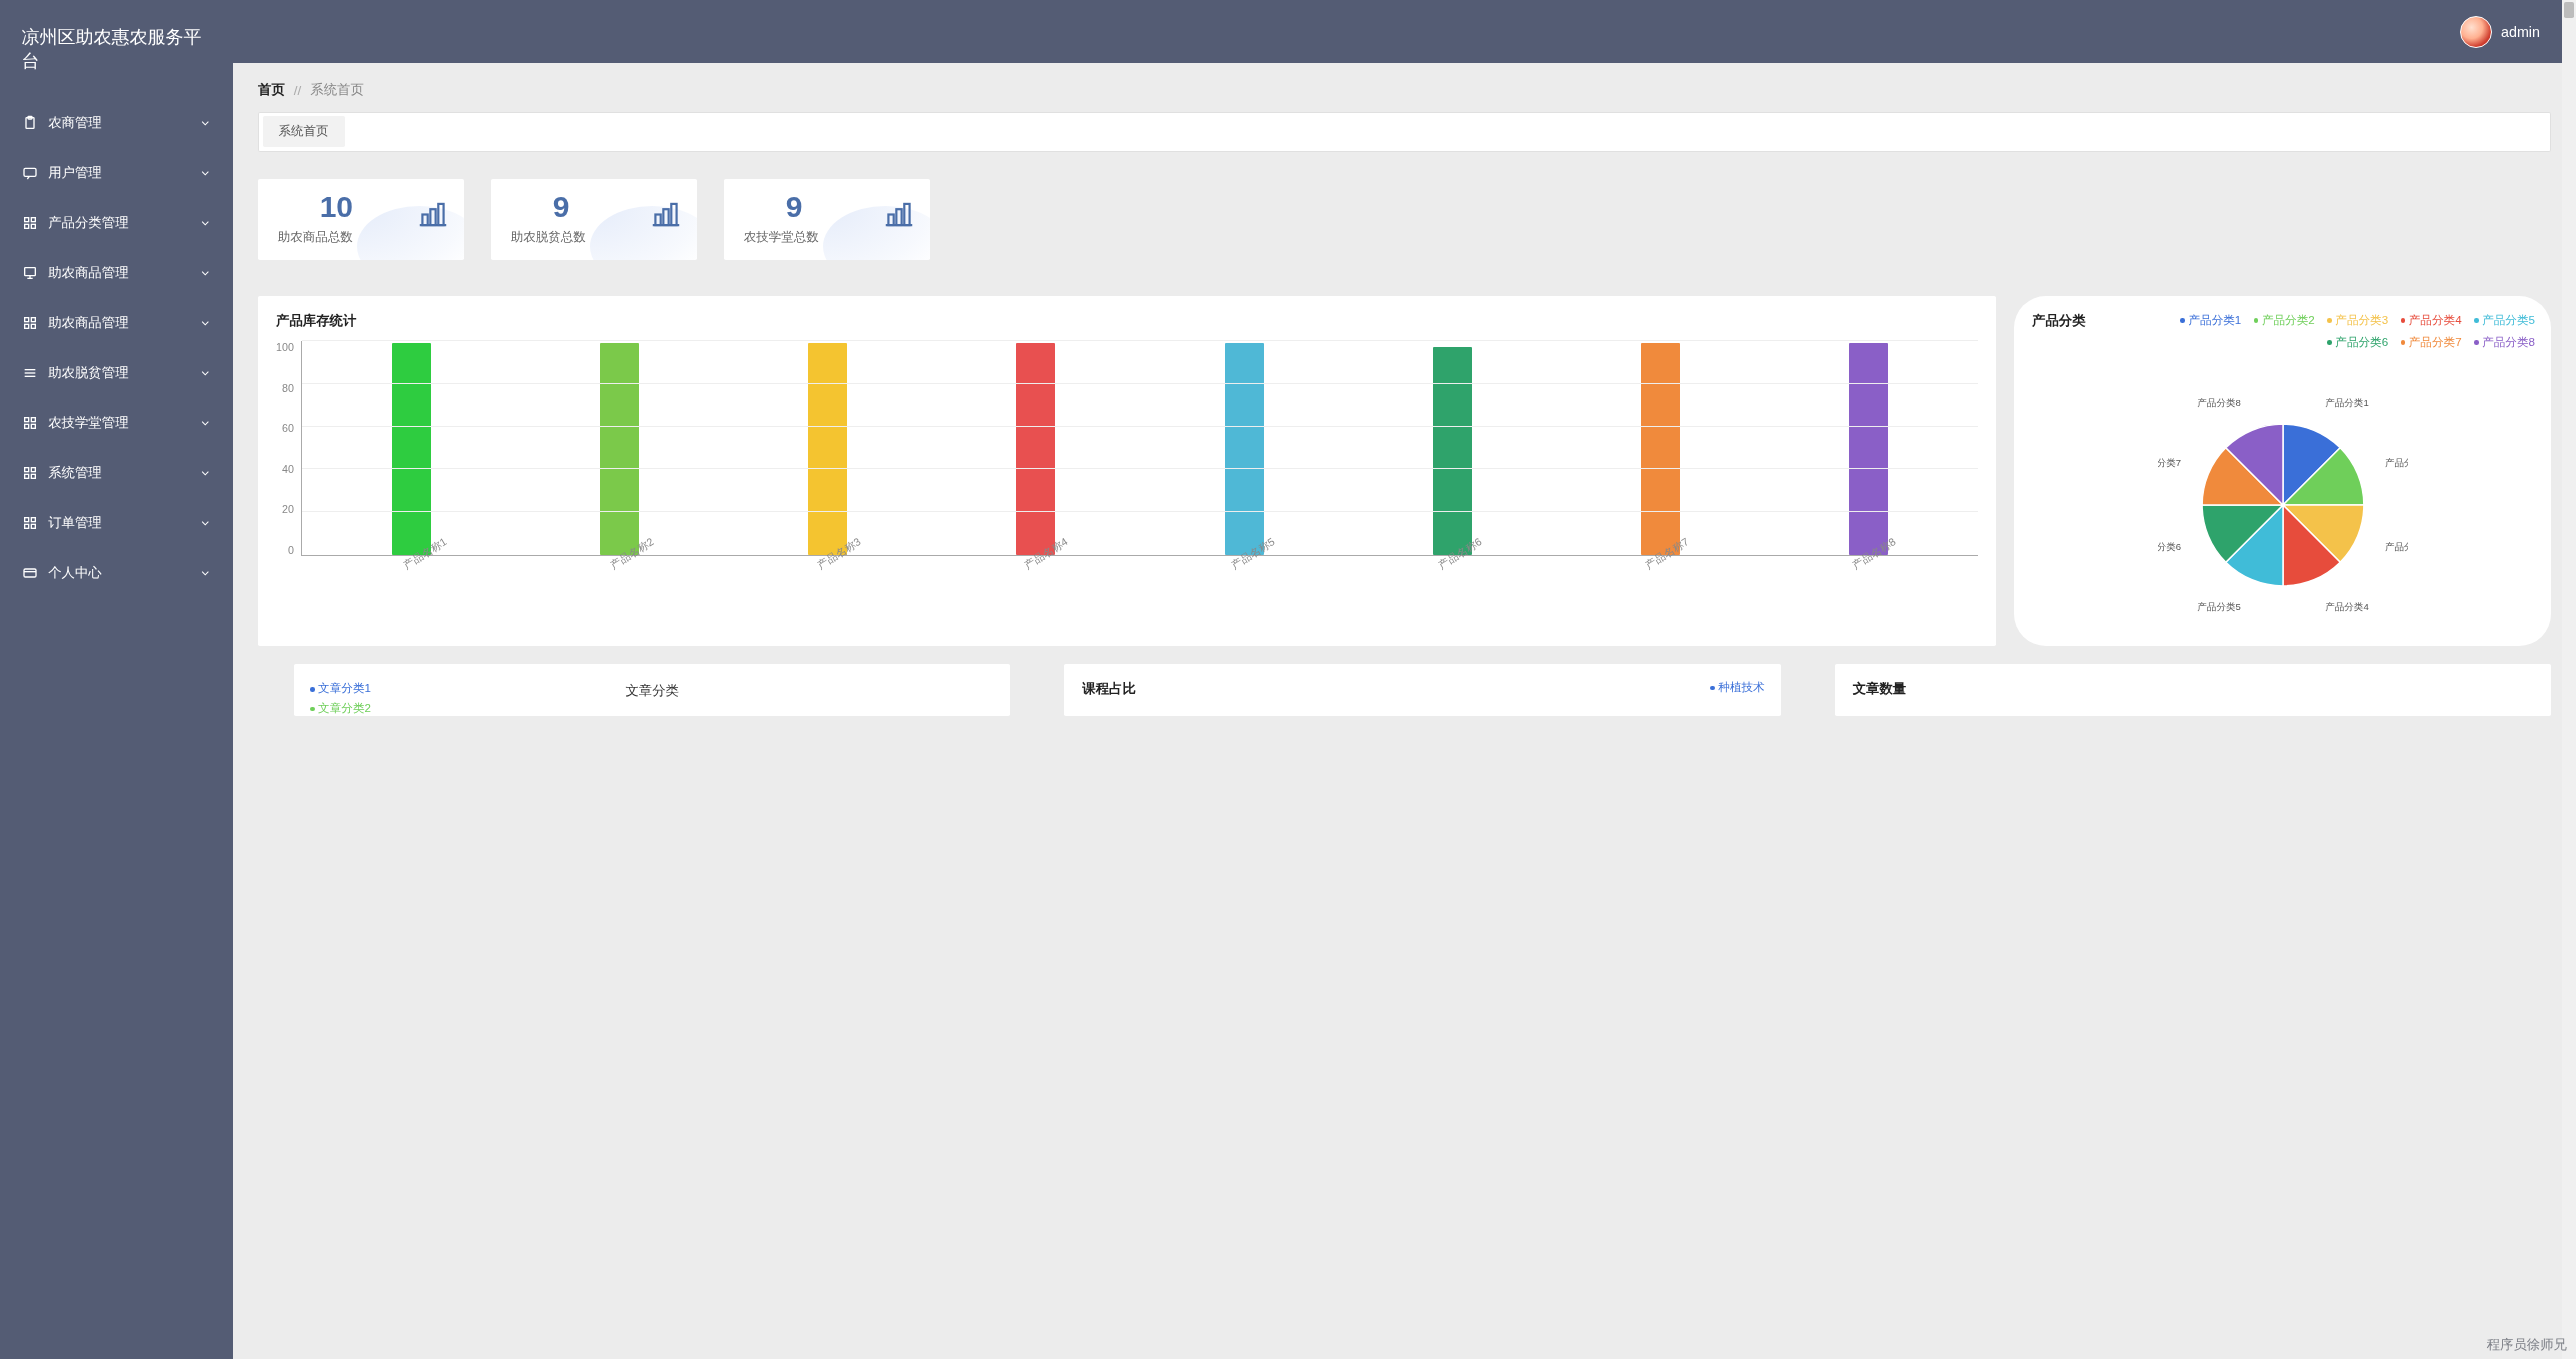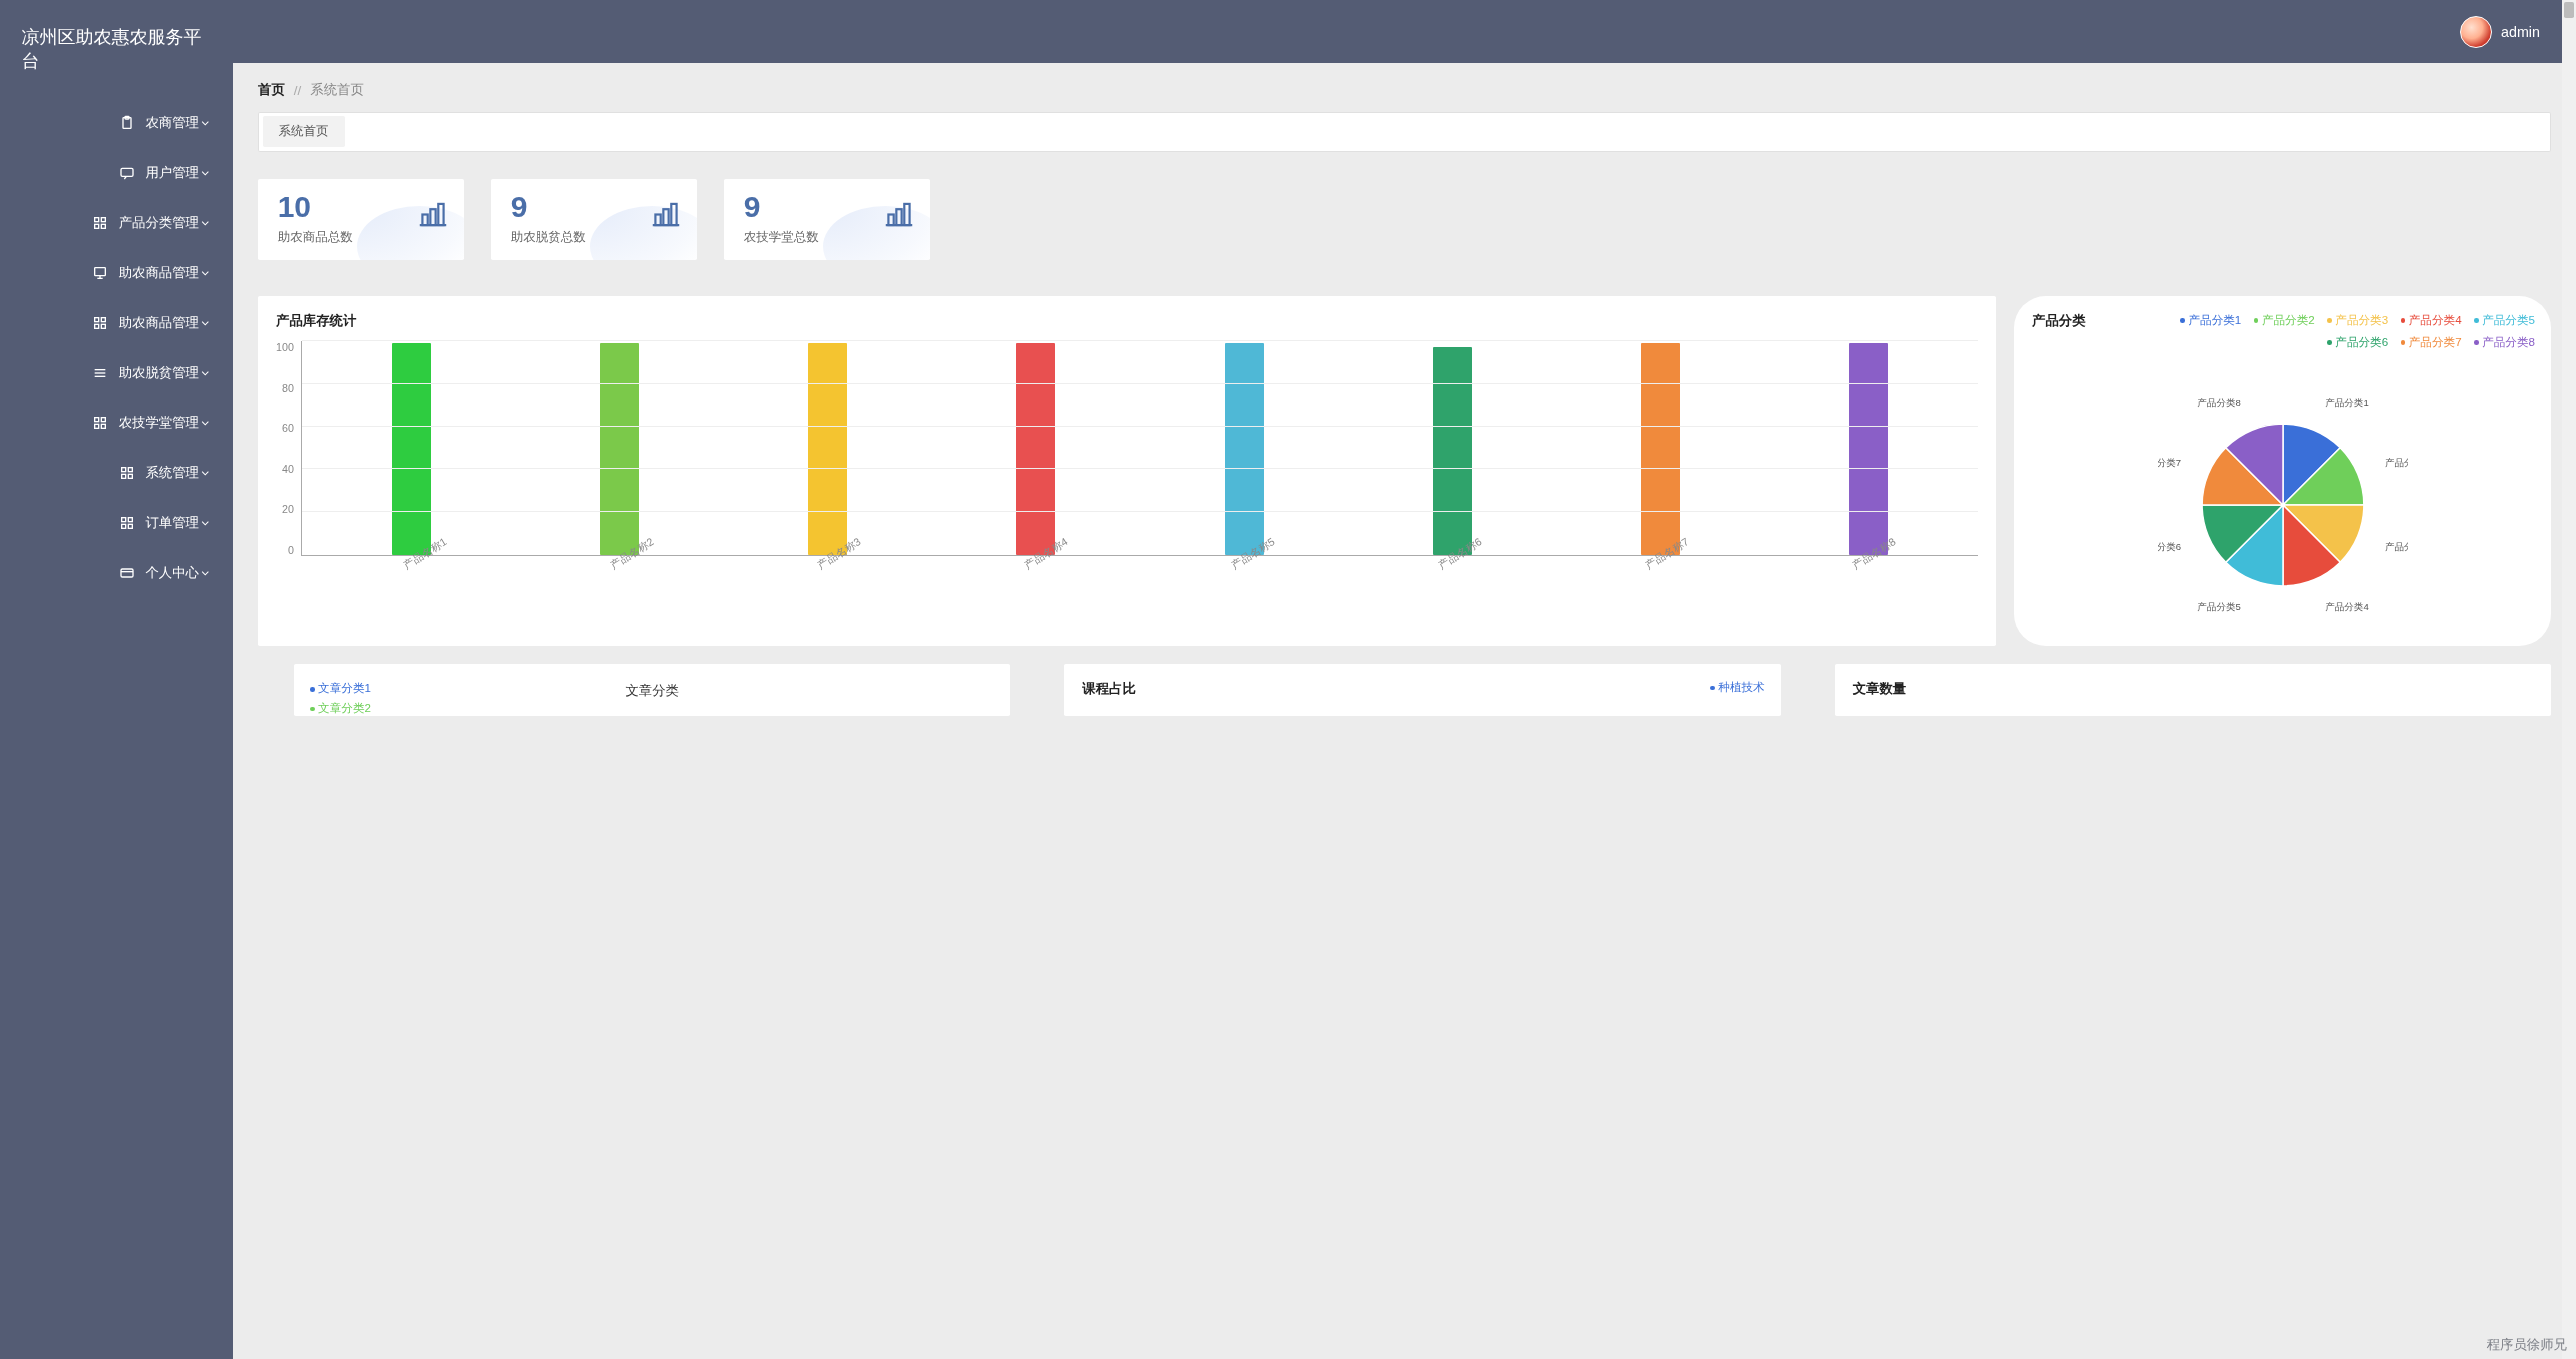--- a/index.html
+++ b/index.html
@@ -2,21 +2,21 @@
 <html style="font-size:14.3px"><head>
 <meta charset="utf-8">
 <style>
 * { margin: 0; padding: 0; box-sizing: border-box; }
 body { font-family: "Microsoft YaHei", "PingFang SC", sans-serif; background: #ececec; overflow-x: hidden; }
 .app { display: flex; min-height: 100vh; }
 
 
 .sidebar { width: 233px; background: #545c74; color: #fff; flex-shrink: 0; }
 .brand { padding: 25px 21.5px; font-size: 18px; font-weight: 500; }
-.nav-item { display: flex; align-items: center; justify-content: flex-end; padding: 16px 21.5px; cursor: pointer; font-size: 13.4px; }
+.nav-item { display: flex; align-items: center; justify-content: space-between; padding: 16px 21.5px; cursor: pointer; font-size: 13.4px; }
 .nav-left { display: flex; align-items: center; gap: 10.7px; }
 .nav-icon { width: 16px; height: 16px; display: inline-flex; align-items: center; justify-content: center; }
 .chevron { width: 12.5px; height: 12.5px; }
 
 
 .main { flex: 1; display: flex; flex-direction: column; }
 .header { height: 63px; background: #545c74; display: flex; align-items: center; justify-content: flex-end; padding: 0 36px; color: #fff; }
 .user-area { display: flex; align-items: center; gap: 9px; cursor: pointer; }
 .avatar { width: 32px; height: 32px; border-radius: 50%; background: radial-gradient(circle at 35% 35%, #ffe0d0 0%, #ffb090 40%, #d04030 70%, #a02020 100%); border: 1.8px solid #fff; }
 
@@ -29,21 +29,21 @@
 .crumb .sub { color: #888; }
 
 
 .tabbar { background: #fff; border: 0.9px solid #e0e0e0; border-radius: 1.8px; padding: 3.6px; margin-bottom: 27px; }
 .tab { display: inline-block; background: #f2f2f2; padding: 7.2px 16px; font-size: 12.5px; color: #555; border-radius: 1.8px; cursor: pointer; }
 
 
 .stats-row { display: flex; gap: 27px; margin-bottom: 36px; }
 .stat-card { position: relative; width: 206px; height: 81px; background: #fff; border-radius: 1.8px; padding: 12.5px 19.7px; overflow: hidden; }
 .stat-card::after { content: ""; position: absolute; right: -18px; bottom: -27px; width: 125px; height: 81px; background: radial-gradient(ellipse at top left, rgba(180,200,240,0.35), rgba(200,215,245,0.15) 60%, transparent 80%); border-radius: 50%; }
-.stat-num { font-size: 30px; font-weight: 700; color: #4a6ea8; line-height: 1; }
+.stat-num { font-size: 30px; font-weight: 700; color: #4a6ea8; line-height: 1; margin-left: 42px; }
 .stat-label { font-size: 12.5px; color: #666; margin-top: 7.2px; }
 .stat-icon { position: absolute; right: 16px; top: 23px; z-index: 1; }
 
 
 .panels-row { display: flex; gap: 18px; margin-bottom: 18px; }
 .panel { background: #fff; border-radius: 1.8px; padding: 16px 18px; }
 .panel-title { font-size: 13.4px; font-weight: 700; color: #222; margin-bottom: 11px; }
 .panel-bar { flex: 1; min-width: 0; }
 .panel-pie { width: 537px; flex-shrink: 0; position: relative; border-radius: 32px; }
 

